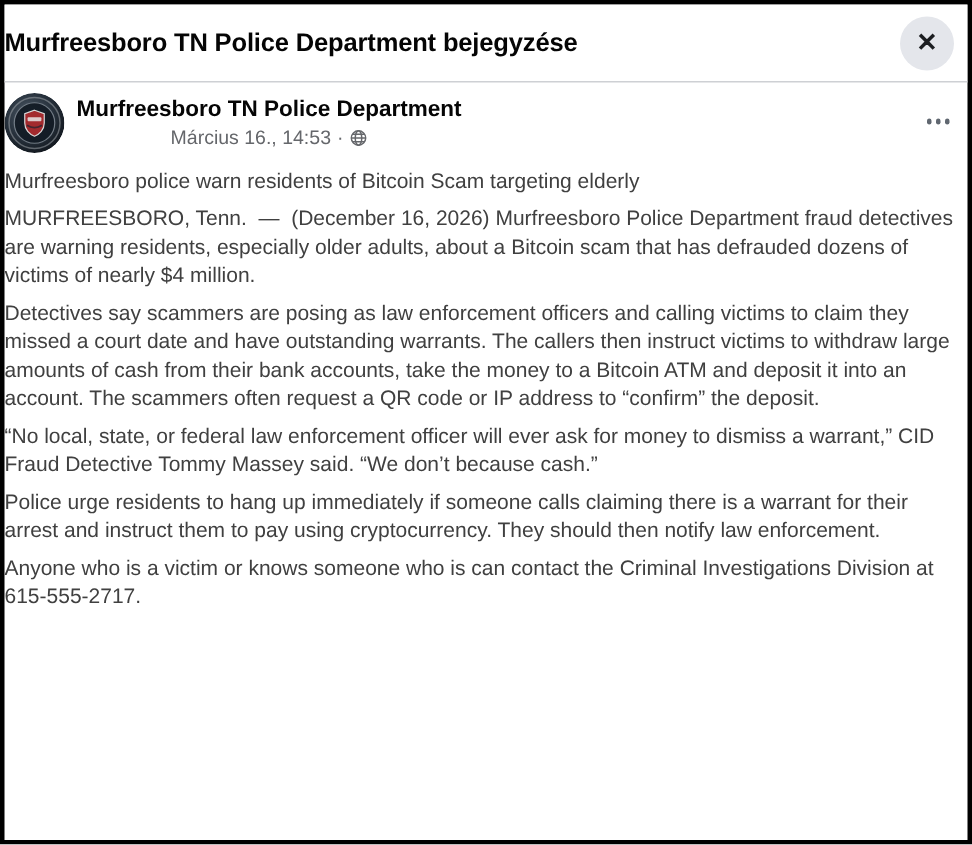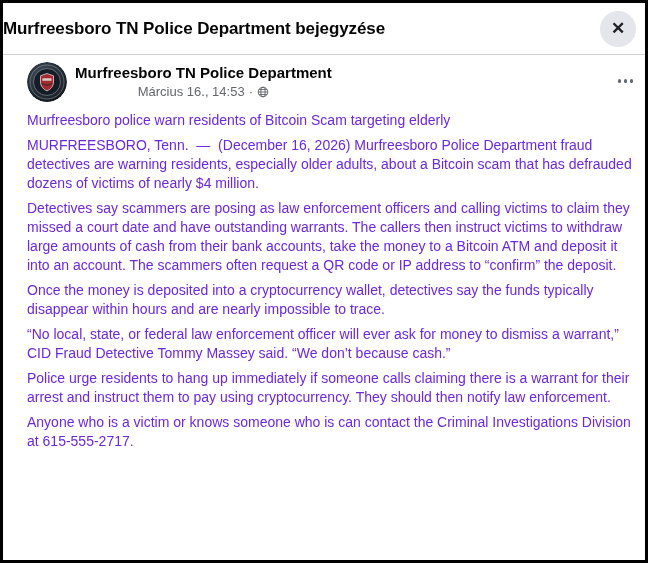--- a/index.html
+++ b/index.html
@@ -21,21 +21,21 @@
   .close-button {
     position: absolute; right: 9px; top: 50%; transform: translateY(-50%);
     width: 36px; height: 36px; border-radius: 50%;
     background: #e4e6eb; border: none; cursor: pointer;
     display: flex; align-items: center; justify-content: center;
     padding: 0;
   }
   .close-icon {
     font-size: 17px; font-weight: bold; color: #1c1e21; line-height: 1;
   }
-  .post { padding: 7px 8px 0 24px; }
+  .post { padding: 7px 8px 0 0; }
   .post-header {
     display: flex; align-items: flex-start;
     height: 42px; margin-bottom: 7px;
   }
   .avatar {
     width: 40px; height: 40px; border-radius: 50%;
     flex: 0 0 40px; overflow: hidden; cursor: pointer;
   }
   .author-block { margin-left: 8px; padding-top: 1px; }
   .author-name {
@@ -51,21 +51,21 @@
   .menu-button {
     margin-left: auto; align-self: center; margin-top: -4px;
     background: none; border: none; cursor: pointer;
     display: flex; gap: 2.5px; padding: 8px 4px;
   }
   .menu-button .dot {
     width: 3.5px; height: 3.5px; border-radius: 50%; background: #606770;
   }
   .post-text p {
     margin: 0 0 6px 0; font-size: 14px; line-height: 19px;
-    color: #6d28d9; white-space: pre-wrap; letter-spacing: 0;
+    color: #404040; white-space: pre-wrap; letter-spacing: 0;
   }
 </style>
 </head>
 <body>
 
 <div class="frame">
 
   <div class="dialog-header">
     <h1 class="dialog-title">Murfreesboro TN Police Department bejegyzése</h1>
     <button class="close-button">
@@ -111,20 +111,19 @@
         <span class="dot"></span>
         <span class="dot"></span>
         <span class="dot"></span>
       </button>
     </div>
 
     <div class="post-text">
       <p>Murfreesboro police warn residents of Bitcoin Scam targeting elderly</p>
       <p>MURFREESBORO, Tenn.  —  (December 16, 2026) Murfreesboro Police Department fraud detectives are warning residents, especially older adults, about a Bitcoin scam that has defrauded dozens of victims of nearly $4 million.</p>
       <p>Detectives say scammers are posing as law enforcement officers and calling victims to claim they missed a court date and have outstanding warrants. The callers then instruct victims to withdraw large amounts of cash from their bank accounts, take the money to a Bitcoin ATM and deposit it into an account. The scammers often request a QR code or IP address to “confirm” the deposit.</p>
-      <p>Once the money is deposited into a cryptocurrency wallet, detectives say the funds typically disappear within hours and are nearly impossible to trace.</p>
       <p>“No local, state, or federal law enforcement officer will ever ask for money to dismiss a warrant,” CID Fraud Detective Tommy Massey said. “We don’t because cash.”</p>
       <p>Police urge residents to hang up immediately if someone calls claiming there is a warrant for their arrest and instruct them to pay using cryptocurrency. They should then notify law enforcement.</p>
       <p>Anyone who is a victim or knows someone who is can contact the Criminal Investigations Division at 615-555-2717.</p>
     </div>
 
   </div>
 </div>
 
 </body></html>

